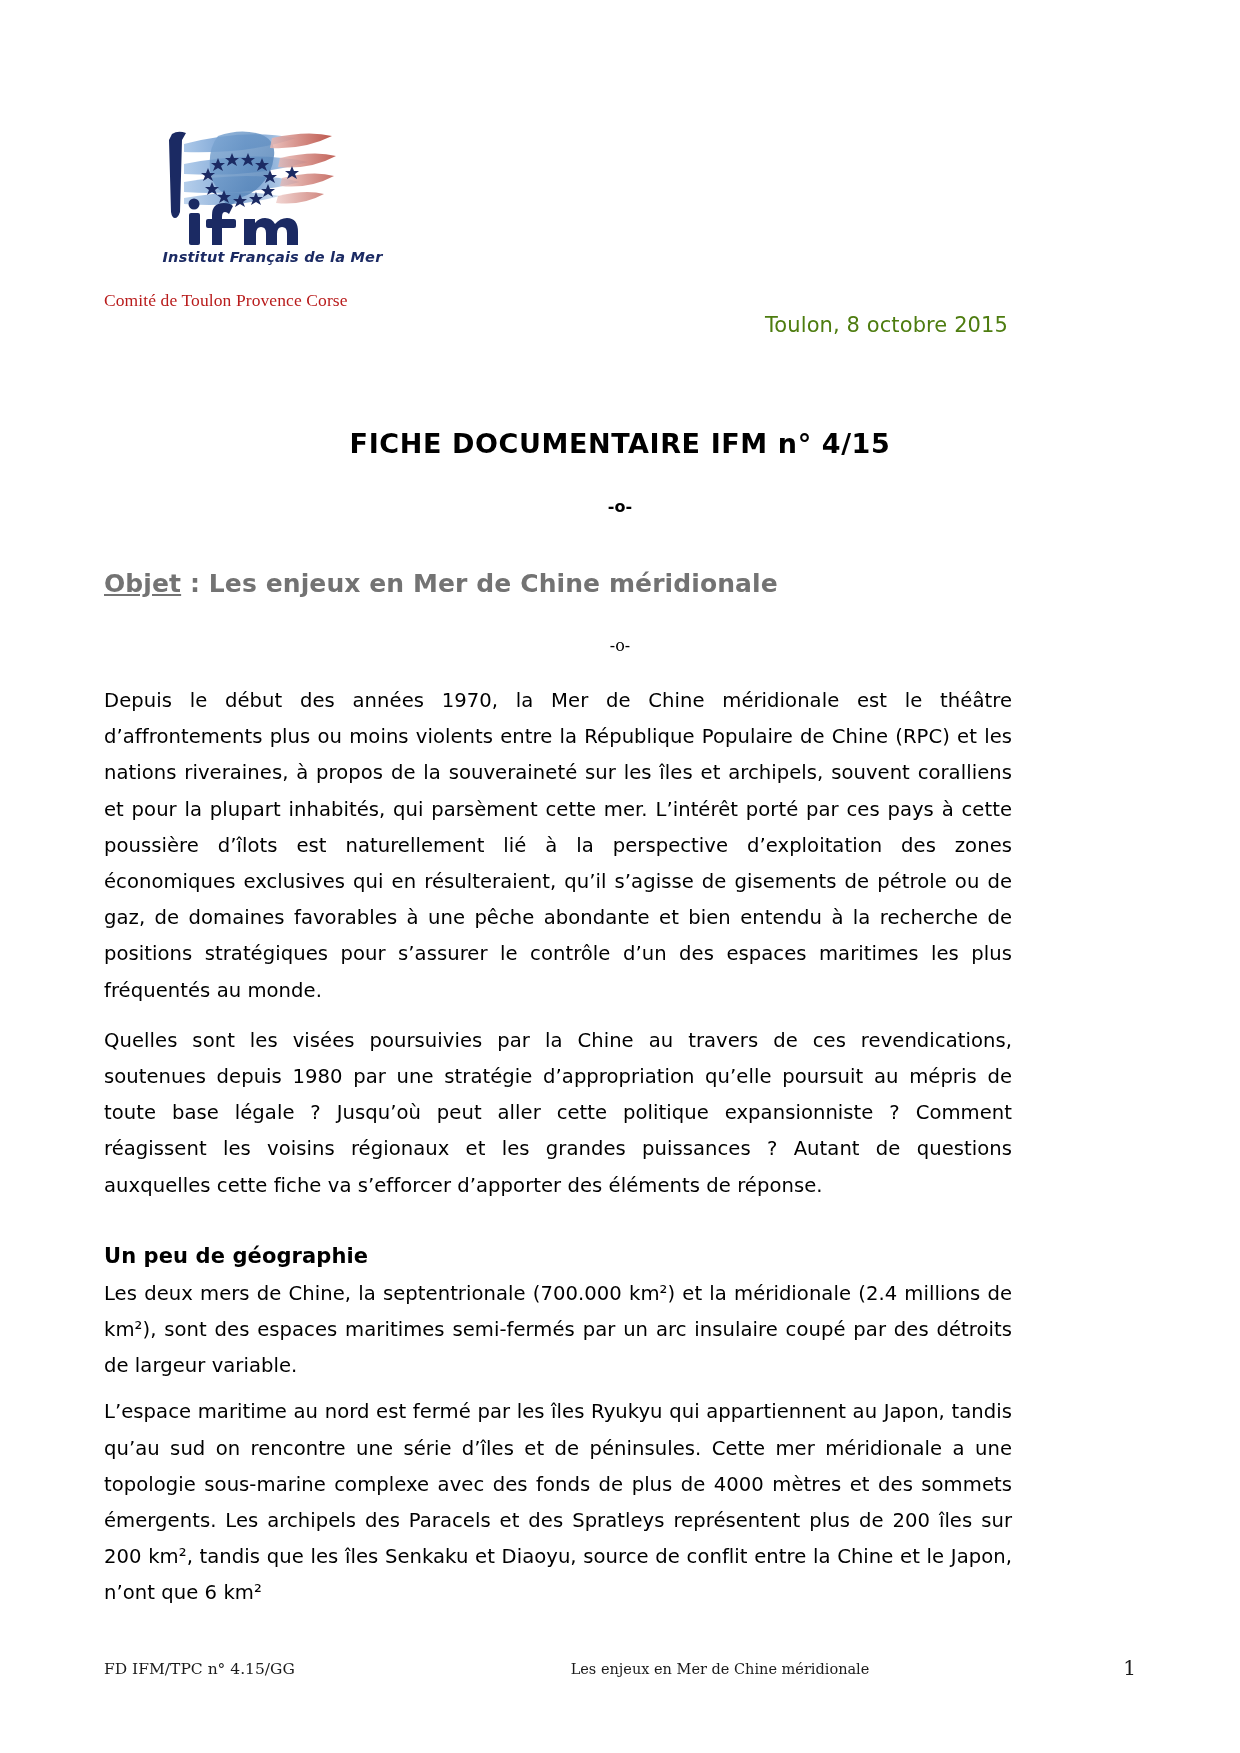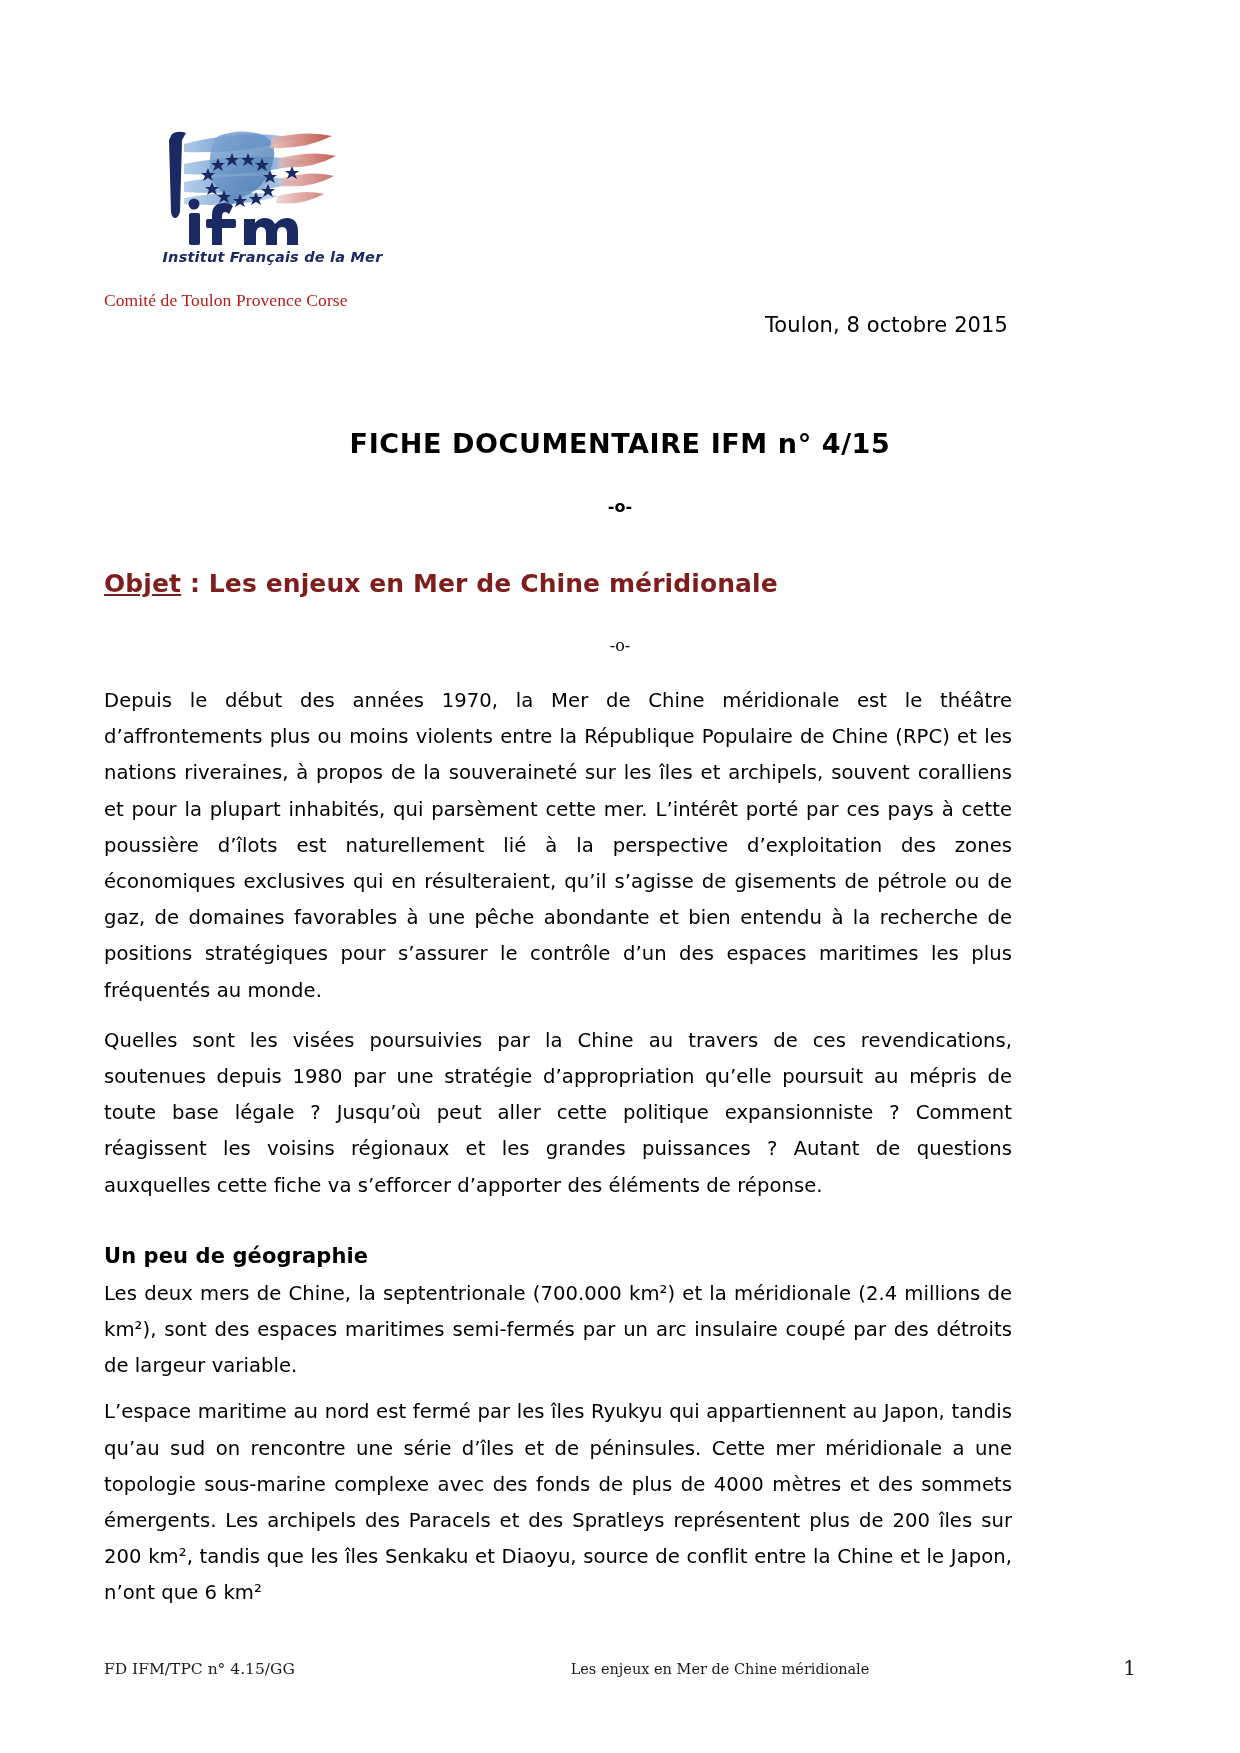--- a/index.html
+++ b/index.html
@@ -52,21 +52,21 @@
     letter-spacing: 0.1px;
     white-space: nowrap;
   }
 
   .dateline {
     position: absolute;
     right: 232px;
     top: 313px;
     font-family: "DejaVu Sans", sans-serif;
     font-size: 21px;
-    color: #000000;
+    color: #4d7c0f;
     white-space: nowrap;
     letter-spacing: 0.1px;
   }
 
   
   .doc-title {
     position: absolute;
     left: 0;
     right: 0;
     top: 428px;
@@ -96,21 +96,21 @@
   }
 
   
   .objet {
     position: absolute;
     left: 104px;
     top: 569px;
     font-family: "DejaVu Sans", sans-serif;
     font-weight: bold;
     font-size: 25px;
-    color: #7f1d1d;
+    color: #737373;
     white-space: nowrap;
     letter-spacing: 0.1px;
   }
   .objet .u { text-decoration: underline; }
 
   
   .content {
     position: absolute;
     left: 104px;
     top: 683px;

